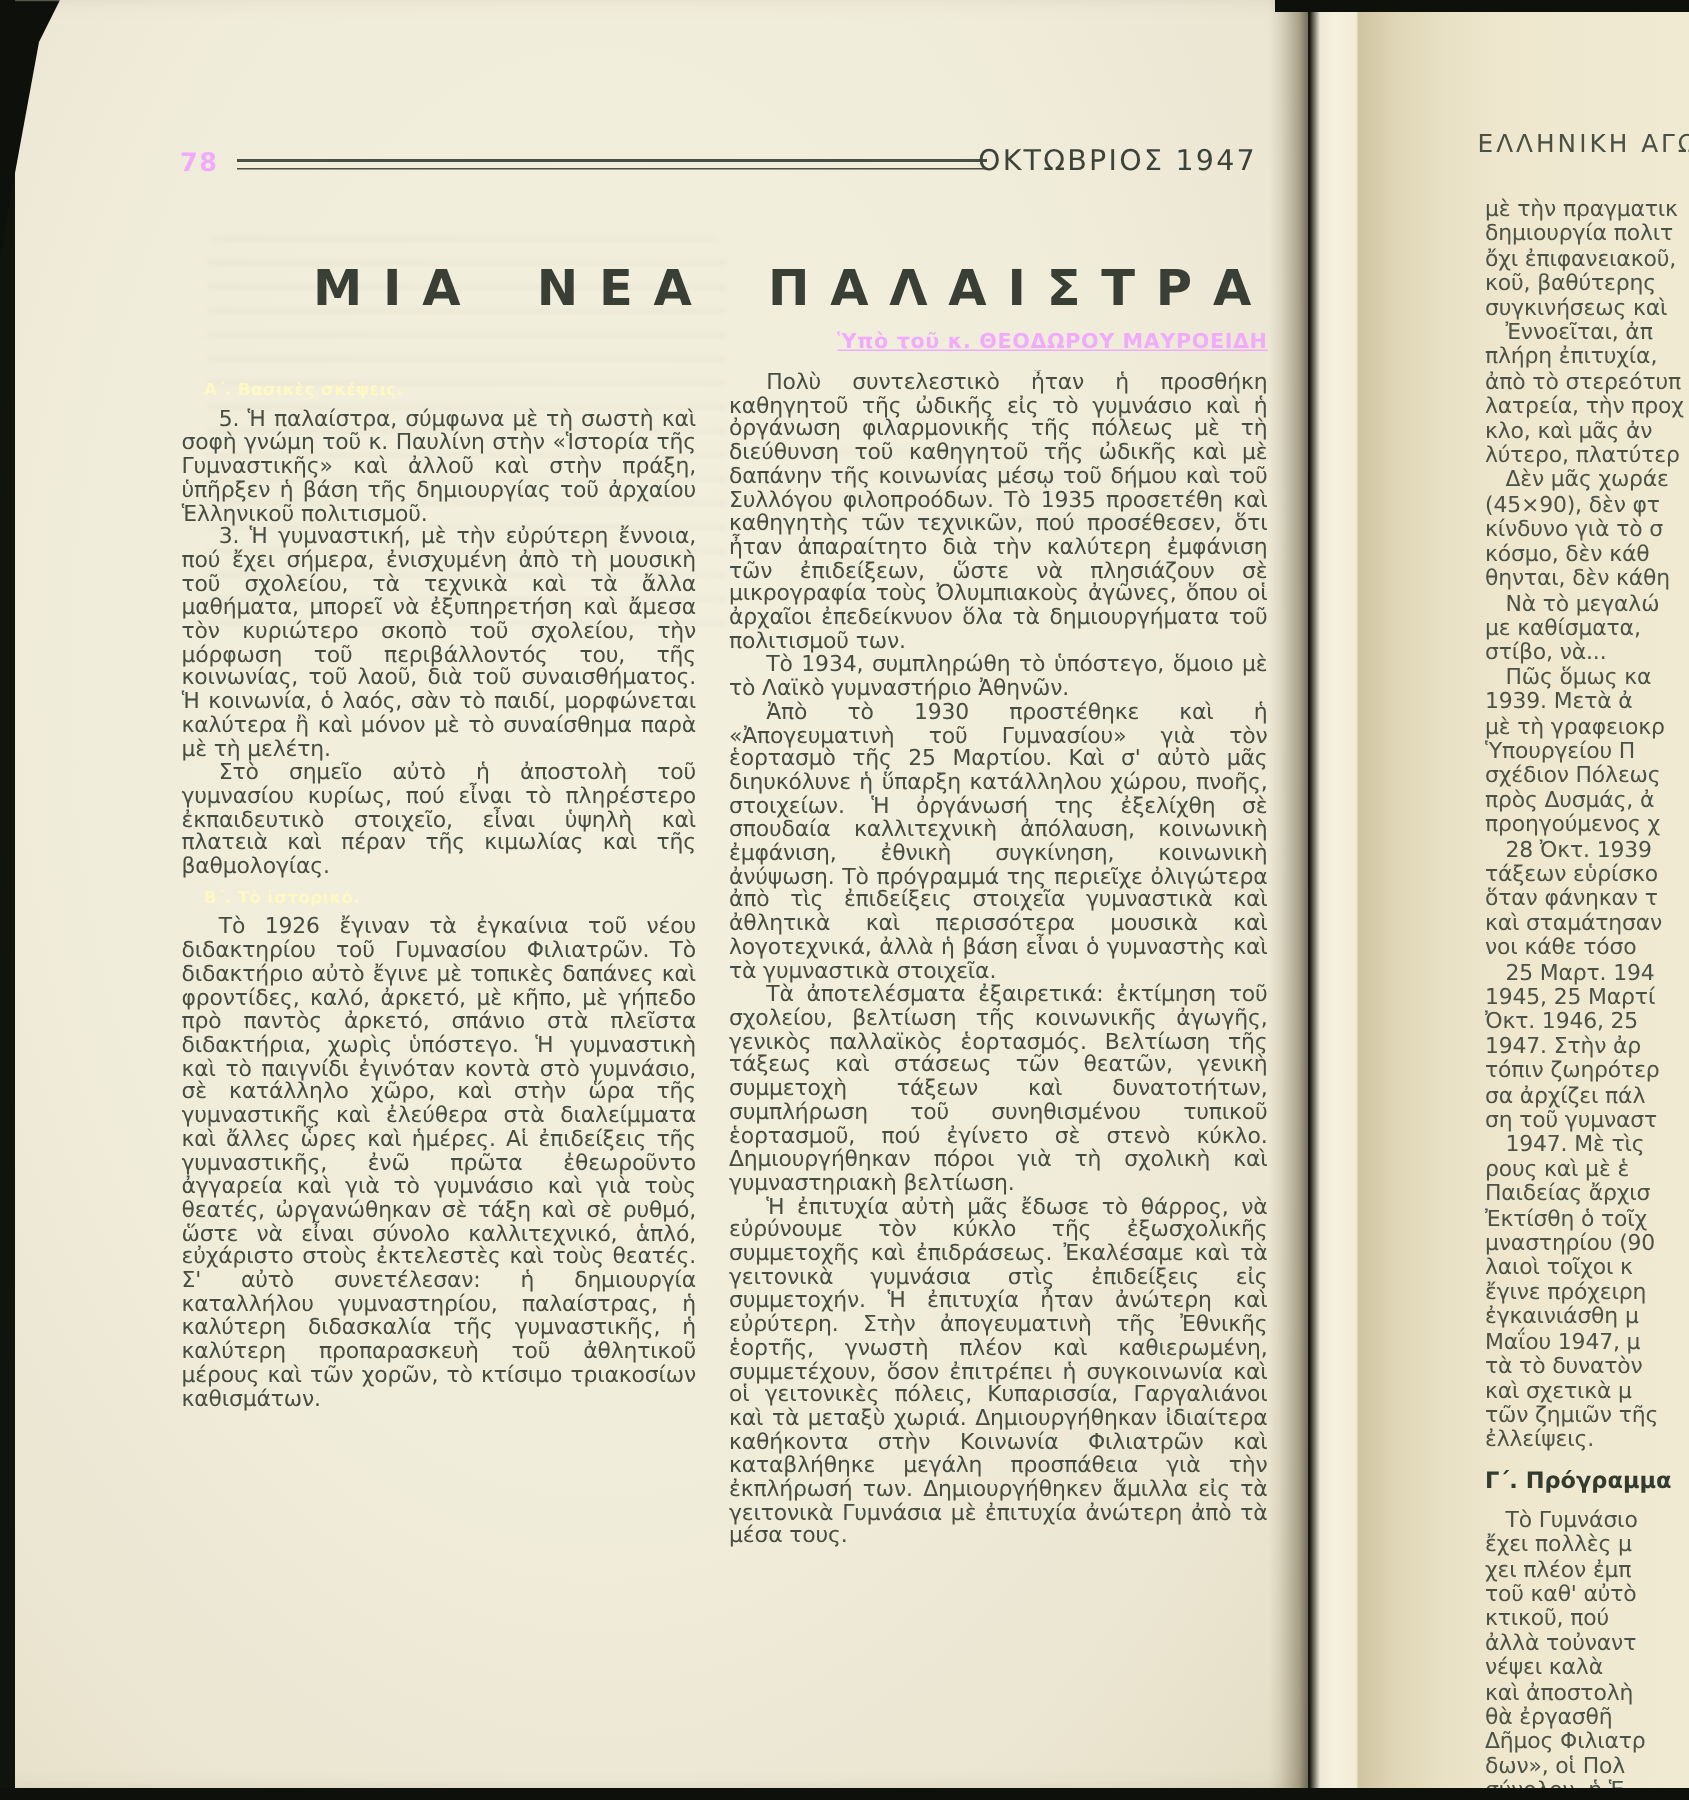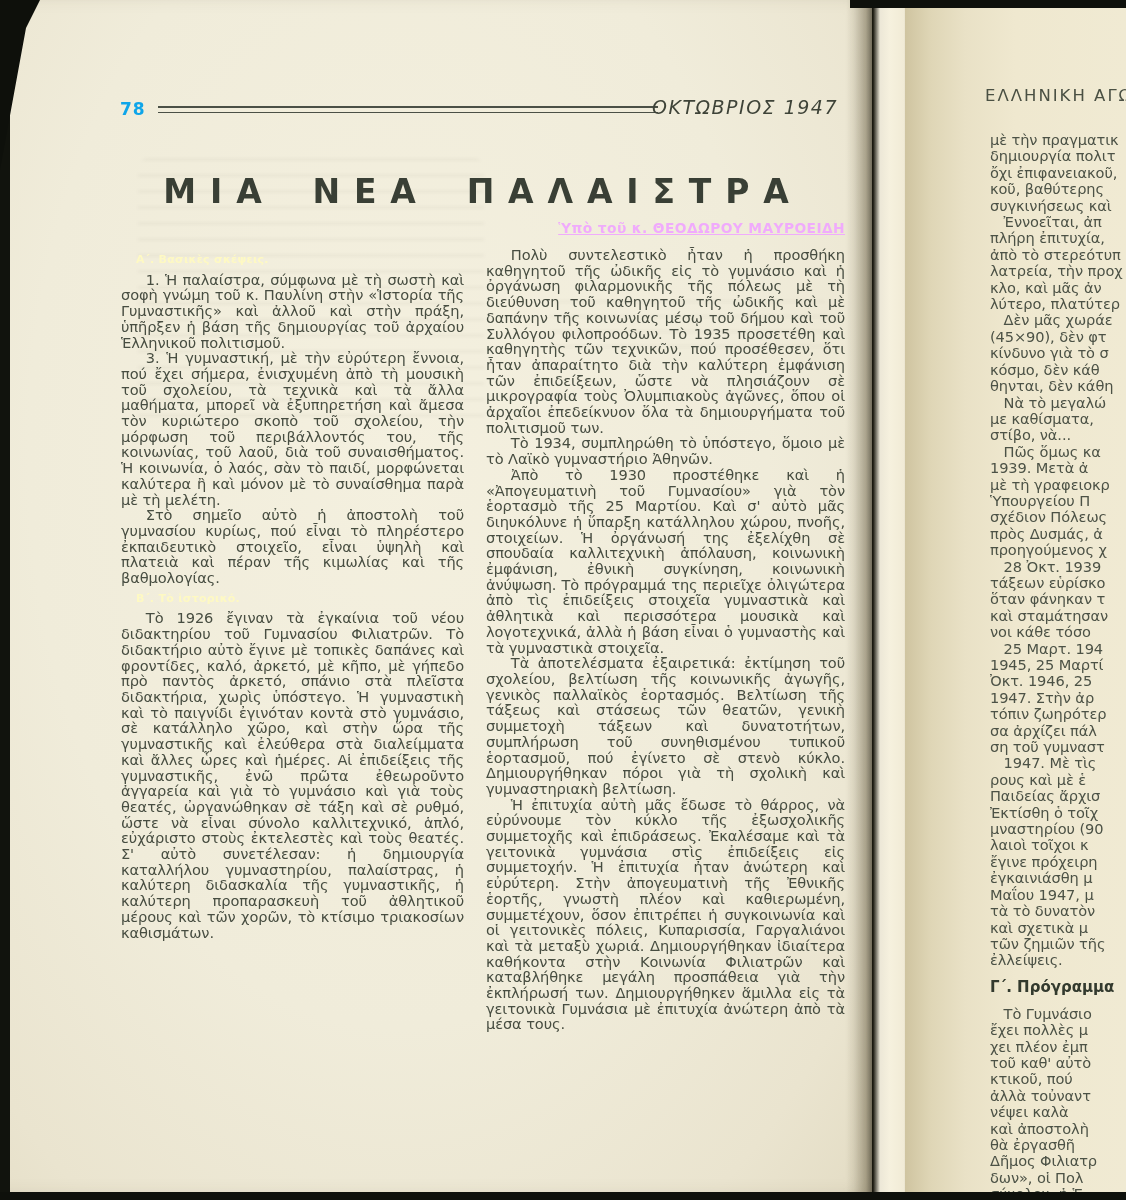--- a/index.html
+++ b/index.html
@@ -26,34 +26,34 @@
     filter:blur(1.6px);opacity:.55;border-radius:10px;
   }
   .bleed-ghost2{
     position:absolute;left:540px;top:300px;width:280px;height:60px;
     background:repeating-linear-gradient(180deg,rgba(125,122,106,.10) 0 3px,rgba(0,0,0,0) 3px 15px);
     filter:blur(1.8px);opacity:.5;border-radius:10px;
   }
   
   .page-num{
     position:absolute;left:120px;top:99px;
-    font-size:17px;font-weight:bold;color:#0ea5e9;letter-spacing:1px;
+    font-size:17px;font-weight:bold;color:#f0abfc;letter-spacing:1px;
   }
   .header-rule{
     position:absolute;left:158px;top:106px;width:500px;height:4px;
     border-top:2px solid #4b5046;border-bottom:1px solid #4b5046;
   }
   .issue-date{
     position:absolute;left:590px;top:96px;width:248px;
-    text-align:right;font-size:19px;color:#3e4338;letter-spacing:1.5px;font-weight:500;font-style:italic;
+    text-align:right;font-size:19px;color:#3e4338;letter-spacing:1.5px;font-weight:500;
   }
   
   .article-title{
     position:absolute;left:118px;top:150px;width:730px;
-    text-align:center;font-size:33px;font-weight:bold;color:#393f35;
+    text-align:right;font-size:33px;font-weight:bold;color:#393f35;
     letter-spacing:.42em;word-spacing:.35em;white-space:nowrap;
   }
   .article-byline{
     position:absolute;left:500px;top:220px;width:345px;
     text-align:right;font-size:13.8px;font-weight:bold;color:#f0abfc;letter-spacing:.4px;text-decoration:underline;
   }
   
   .col{
     position:absolute;top:247px;height:940px;overflow:hidden;
     font-size:14.6px;line-height:15.7px;color:#474d41;
@@ -116,21 +116,21 @@
 
   <span class="page-num">78</span>
   <div class="header-rule"></div>
   <span class="issue-date">ΟΚΤΩΒΡΙΟΣ 1947</span>
 
   <h1 class="article-title">ΜΙΑ ΝΕΑ ΠΑΛΑΙΣΤΡΑ</h1>
   <div class="article-byline">Ὑπὸ τοῦ κ. ΘΕΟΔΩΡΟΥ ΜΑΥΡΟΕΙΔΗ</div>
 
   <div class="col col1">
     <h3>Α΄. Βασικὲς σκέψεις.</h3>
-    <p>1. Ἡ παλαίστρα, σύμφωνα μὲ τὴ σωστὴ καὶ σοφὴ γνώμη τοῦ κ. Παυλίνη στὴν «Ἱστορία τῆς Γυμναστικῆς» καὶ ἀλλοῦ καὶ στὴν πράξη, ὑπῆρξεν ἡ βάση τῆς δημιουργίας τοῦ ἀρχαίου Ἑλληνικοῦ πολιτισμοῦ.</p>
+    <p>5. Ἡ παλαίστρα, σύμφωνα μὲ τὴ σωστὴ καὶ σοφὴ γνώμη τοῦ κ. Παυλίνη στὴν «Ἱστορία τῆς Γυμναστικῆς» καὶ ἀλλοῦ καὶ στὴν πράξη, ὑπῆρξεν ἡ βάση τῆς δημιουργίας τοῦ ἀρχαίου Ἑλληνικοῦ πολιτισμοῦ.</p>
     <p>3. Ἡ γυμναστική, μὲ τὴν εὐρύτερη ἔννοια, πού ἔχει σήμερα, ἐνισχυμένη ἀπὸ τὴ μουσικὴ τοῦ σχολείου, τὰ τεχνικὰ καὶ τὰ ἄλλα μαθήματα, μπορεῖ νὰ ἐξυπηρετήση καὶ ἄμεσα τὸν κυριώτερο σκοπὸ τοῦ σχολείου, τὴν μόρφωση τοῦ περιβάλλοντός του, τῆς κοινωνίας, τοῦ λαοῦ, διὰ τοῦ συναισθήματος. Ἡ κοινωνία, ὁ λαός, σὰν τὸ παιδί, μορφώνεται καλύτερα ἢ καὶ μόνον μὲ τὸ συναίσθημα παρὰ μὲ τὴ μελέτη.</p>
     <p>Στὸ σημεῖο αὐτὸ ἡ ἀποστολὴ τοῦ γυμνασίου κυρίως, πού εἶναι τὸ πληρέστερο ἐκπαιδευτικὸ στοιχεῖο, εἶναι ὑψηλὴ καὶ πλατειὰ καὶ πέραν τῆς κιμωλίας καὶ τῆς βαθμολογίας.</p>
     <h3>Β΄. Τὸ ἱστορικό.</h3>
     <p>Τὸ 1926 ἔγιναν τὰ ἐγκαίνια τοῦ νέου διδακτηρίου τοῦ Γυμνασίου Φιλιατρῶν. Τὸ διδακτήριο αὐτὸ ἔγινε μὲ τοπικὲς δαπάνες καὶ φροντίδες, καλό, ἀρκετό, μὲ κῆπο, μὲ γήπεδο πρὸ παντὸς ἀρκετό, σπάνιο στὰ πλεῖστα διδακτήρια, χωρὶς ὑπόστεγο. Ἡ γυμναστικὴ καὶ τὸ παιγνίδι ἐγινόταν κοντὰ στὸ γυμνάσιο, σὲ κατάλληλο χῶρο, καὶ στὴν ὥρα τῆς γυμναστικῆς καὶ ἐλεύθερα στὰ διαλείμματα καὶ ἄλλες ὧρες καὶ ἡμέρες. Αἱ ἐπιδείξεις τῆς γυμναστικῆς, ἐνῶ πρῶτα ἐθεωροῦντο ἀγγαρεία καὶ γιὰ τὸ γυμνάσιο καὶ γιὰ τοὺς θεατές, ὠργανώθηκαν σὲ τάξη καὶ σὲ ρυθμό, ὥστε νὰ εἶναι σύνολο καλλιτεχνικό, ἁπλό, εὐχάριστο στοὺς ἐκτελεστὲς καὶ τοὺς θεατές. Σ' αὐτὸ συνετέλεσαν: ἡ δημιουργία καταλλήλου γυμναστηρίου, παλαίστρας, ἡ καλύτερη διδασκαλία τῆς γυμναστικῆς, ἡ καλύτερη προπαρασκευὴ τοῦ ἀθλητικοῦ μέρους καὶ τῶν χορῶν, τὸ κτίσιμο τριακοσίων καθισμάτων.</p>
   </div>
 
   <div class="col col2">
     <p>Πολὺ συντελεστικὸ ἦταν ἡ προσθήκη καθηγητοῦ τῆς ὠδικῆς εἰς τὸ γυμνάσιο καὶ ἡ ὀργάνωση φιλαρμονικῆς τῆς πόλεως μὲ τὴ διεύθυνση τοῦ καθηγητοῦ τῆς ὠδικῆς καὶ μὲ δαπάνην τῆς κοινωνίας μέσῳ τοῦ δήμου καὶ τοῦ Συλλόγου φιλοπροόδων. Τὸ 1935 προσετέθη καὶ καθηγητὴς τῶν τεχνικῶν, πού προσέθεσεν, ὅτι ἦταν ἀπαραίτητο διὰ τὴν καλύτερη ἐμφάνιση τῶν ἐπιδείξεων, ὥστε νὰ πλησιάζουν σὲ μικρογραφία τοὺς Ὀλυμπιακοὺς ἀγῶνες, ὅπου οἱ ἀρχαῖοι ἐπεδείκνυον ὅλα τὰ δημιουργήματα τοῦ πολιτισμοῦ των.</p>
     <p>Τὸ 1934, συμπληρώθη τὸ ὑπόστεγο, ὅμοιο μὲ τὸ Λαϊκὸ γυμναστήριο Ἀθηνῶν.</p>
     <p>Ἀπὸ τὸ 1930 προστέθηκε καὶ ἡ «Ἀπογευματινὴ τοῦ Γυμνασίου» γιὰ τὸν ἑορτασμὸ τῆς 25 Μαρτίου. Καὶ σ' αὐτὸ μᾶς διηυκόλυνε ἡ ὕπαρξη κατάλληλου χώρου, πνοῆς, στοιχείων. Ἡ ὀργάνωσή της ἐξελίχθη σὲ σπουδαία καλλιτεχνικὴ ἀπόλαυση, κοινωνικὴ ἐμφάνιση, ἐθνικὴ συγκίνηση, κοινωνικὴ ἀνύψωση. Τὸ πρόγραμμά της περιεῖχε ὀλιγώτερα ἀπὸ τὶς ἐπιδείξεις στοιχεῖα γυμναστικὰ καὶ ἀθλητικὰ καὶ περισσότερα μουσικὰ καὶ λογοτεχνικά, ἀλλὰ ἡ βάση εἶναι ὁ γυμναστὴς καὶ τὰ γυμναστικὰ στοιχεῖα.</p>

